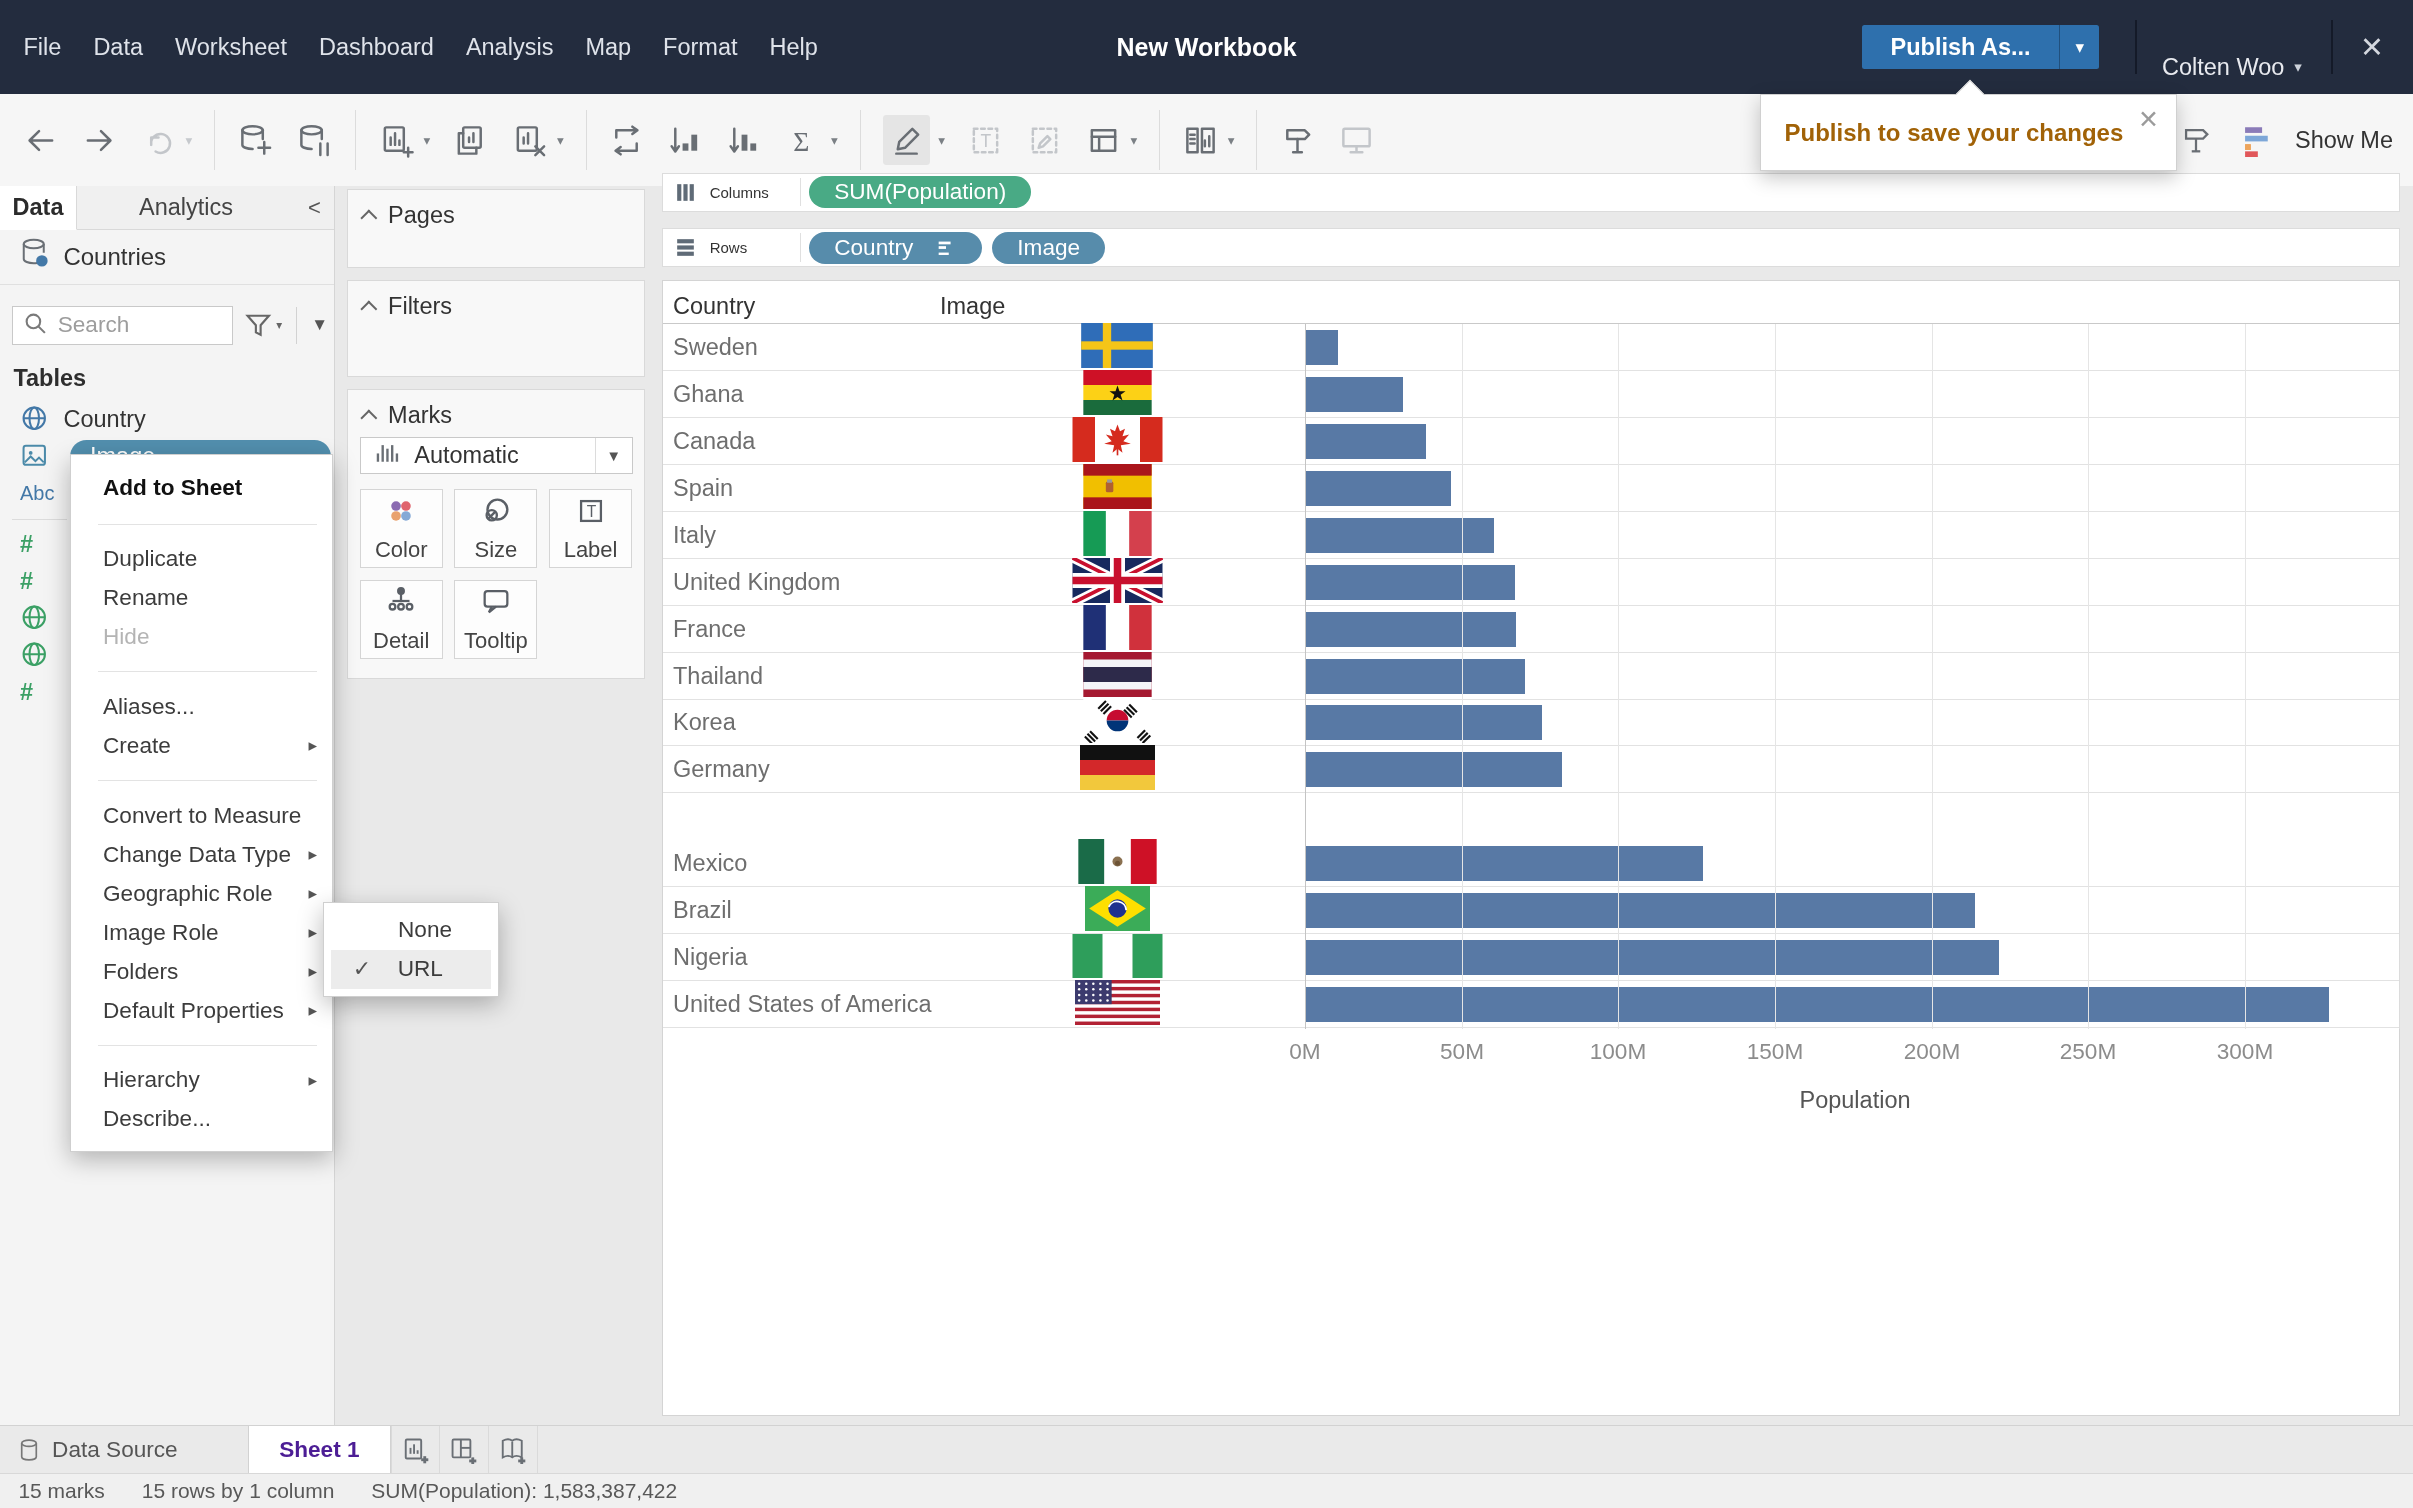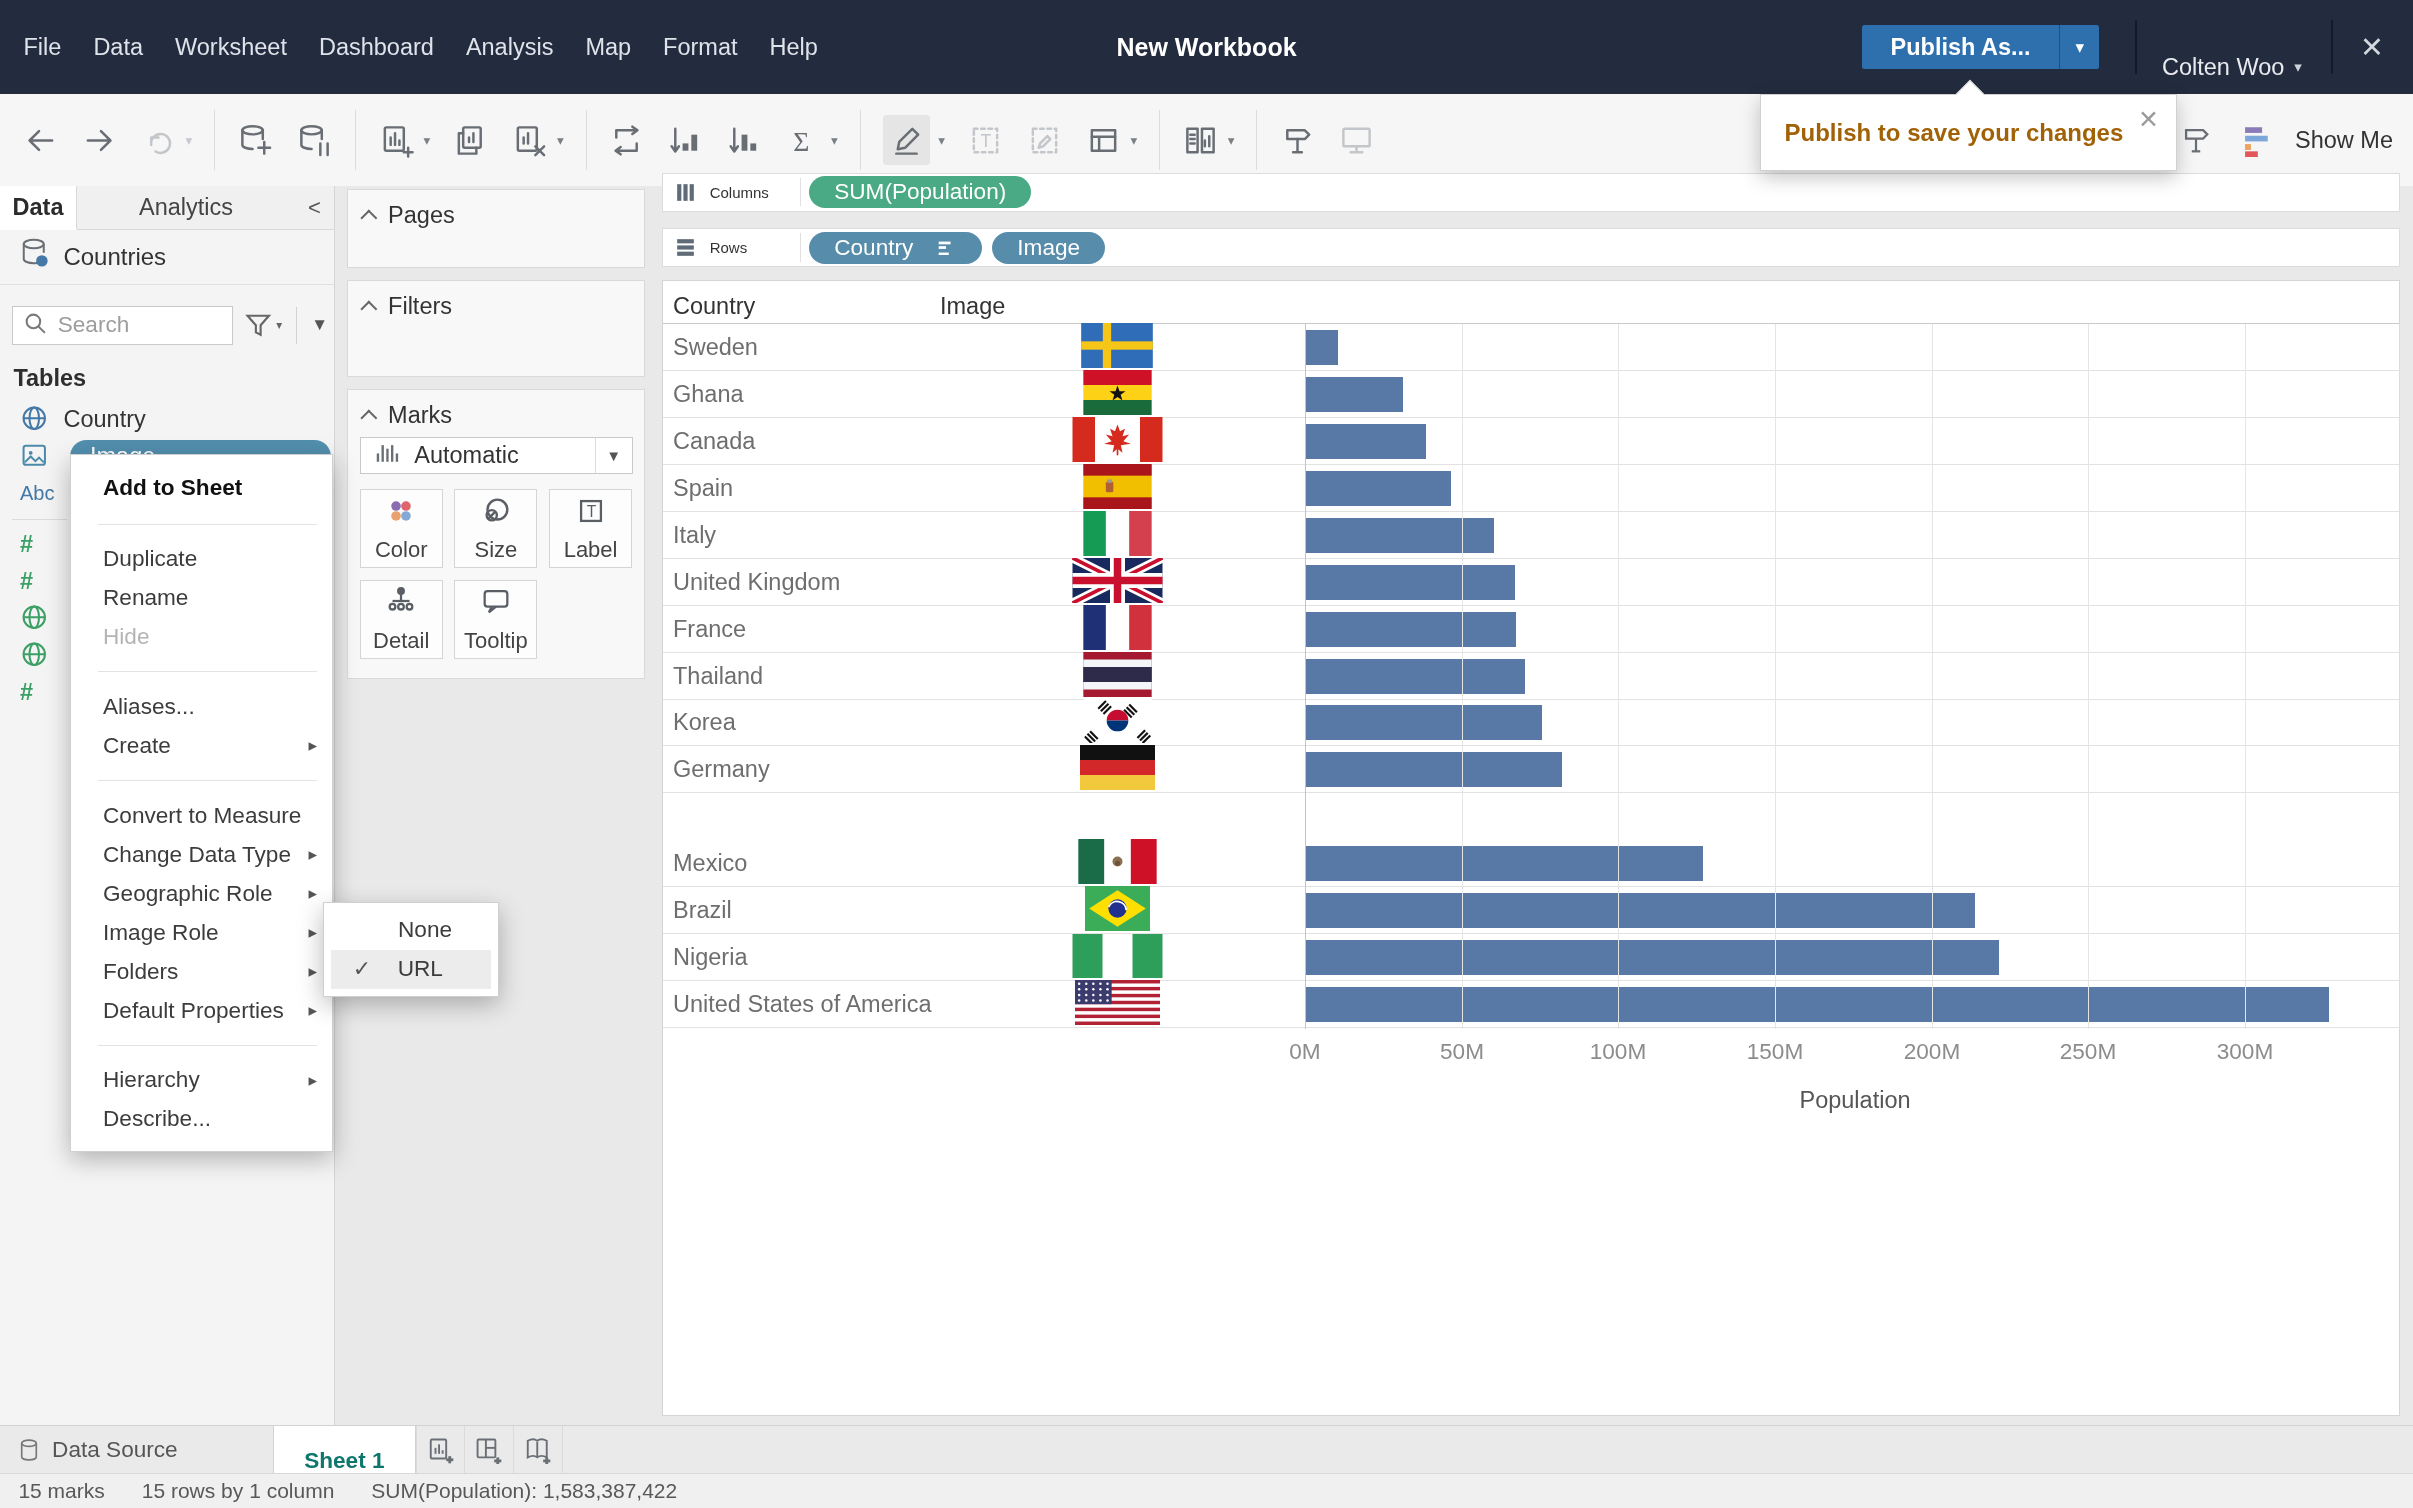--- a/index.html
+++ b/index.html
@@ -112,21 +112,21 @@
   .gridline { position:absolute; top:0; width:0.8px; height:705px; background:#e5e5e5; }
   .gridline.axis0 { background:#c4c4c4; }
   .pane-rightline { position:absolute; top:0; width:0.8px; height:705px; background:#dcdcdc; }
   .axis-row { position:absolute; top:758px; left:0; width:100%; height:34px; }
   .tick { position:absolute; transform:translateX(-50%); font-size:22.6px; color:#8c8c8c; }
   .axis-title { position:absolute; top:806px; transform:translateX(-50%); font-size:23.5px; color:#555; }
 
   
   .sheettabs { position:absolute; left:0; top:1425px; width:2413px; height:49px; background:#eaeaea; border-top:0.8px solid #d2d2d2; display:flex; align-items:stretch; }
   .dstab { display:flex; align-items:center; gap:11.7px; padding:0 23.5px 0 18.4px; color:#555; font-size:22.6px; }
-  .sheet-tab { background:#fff; border-left:0.8px solid #d2d2d2; border-right:0.8px solid #d2d2d2; display:flex; align-items:flex-end; padding:0 30px; font-size:22.6px; color:#0f766e; font-weight:bold; margin-left:72px; }
+  .sheet-tab { background:#fff; border-left:0.8px solid #d2d2d2; border-right:0.8px solid #d2d2d2; display:flex; align-items:center; padding:0 30px; font-size:22.6px; color:#4c1d95; font-weight:bold; margin-left:47px; }
   .newtab-btn { width:49px; display:flex; align-items:center; justify-content:center; border-right:0.8px solid #dadada; }
   .statusbar { position:absolute; left:0; top:1473px; width:2413px; height:35px; background:#f0f0f0; border-top:0.8px solid #d8d8d8; display:flex; align-items:center; gap:37px; padding-left:18.4px; font-size:21px; color:#585858; }
 
   svg { shape-rendering:geometricPrecision; }
 </style>
 </head>
 <body>
 
 <div class="topbar">
   <div class="menubar" id="menubar">

